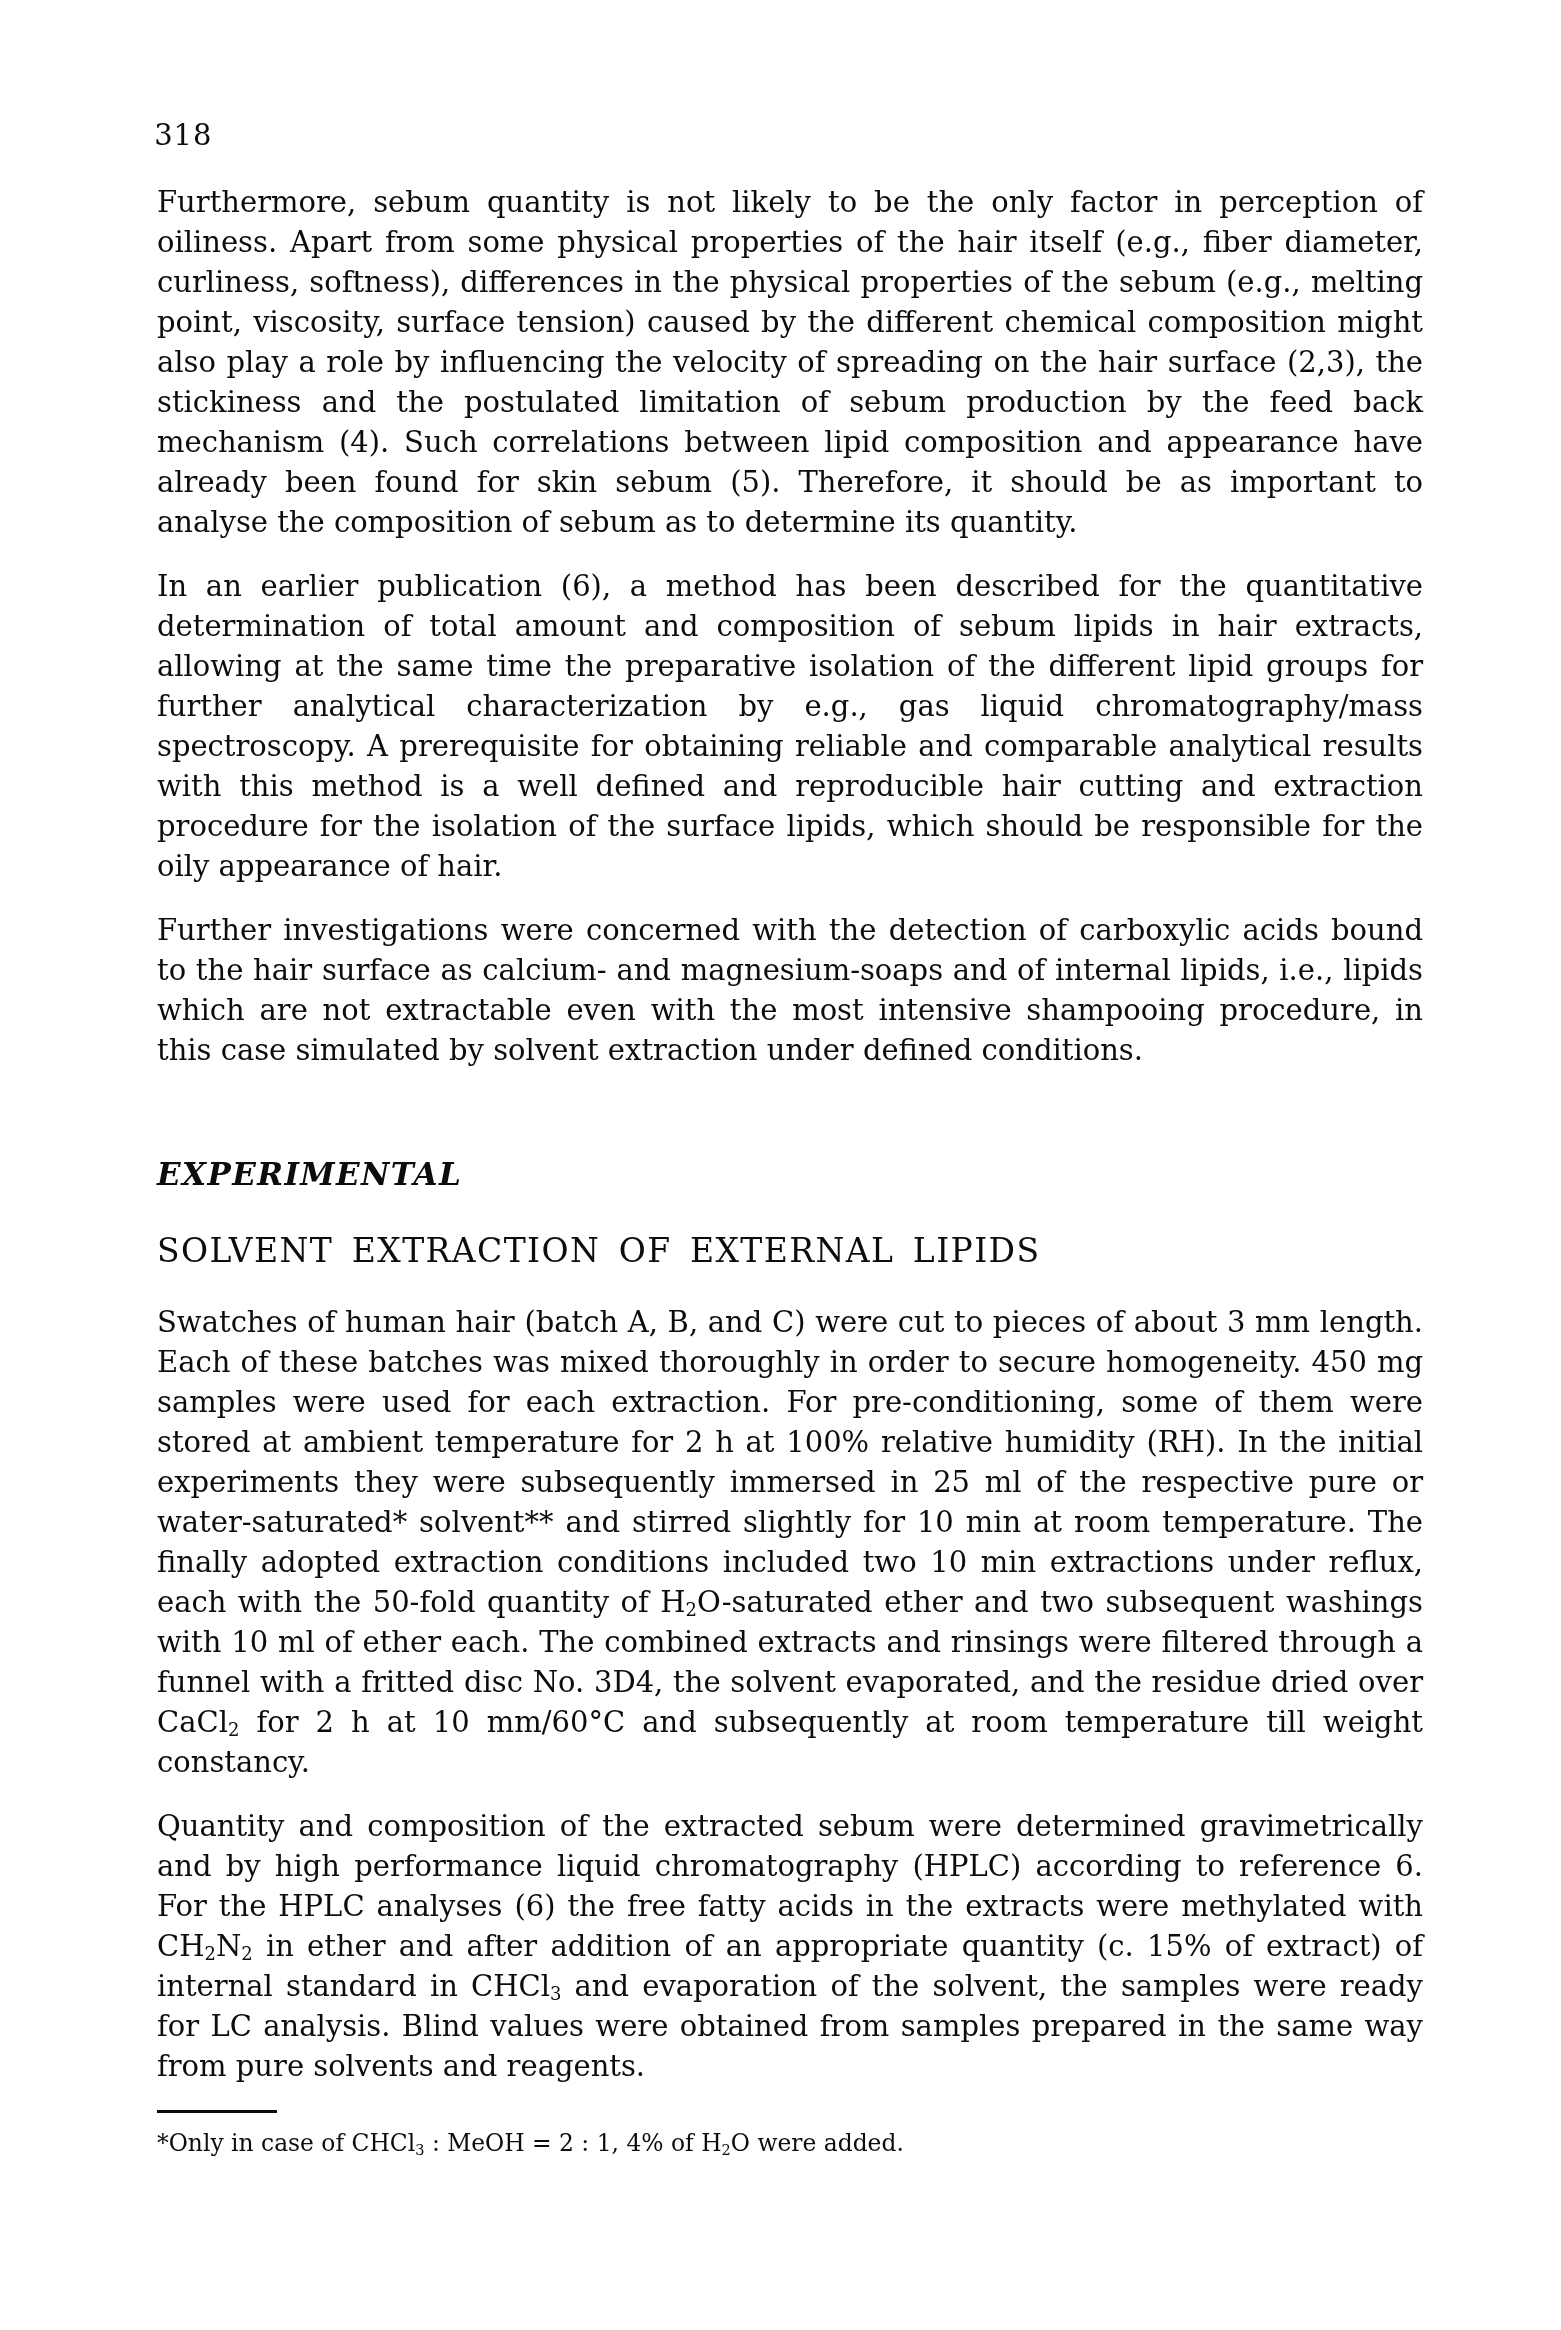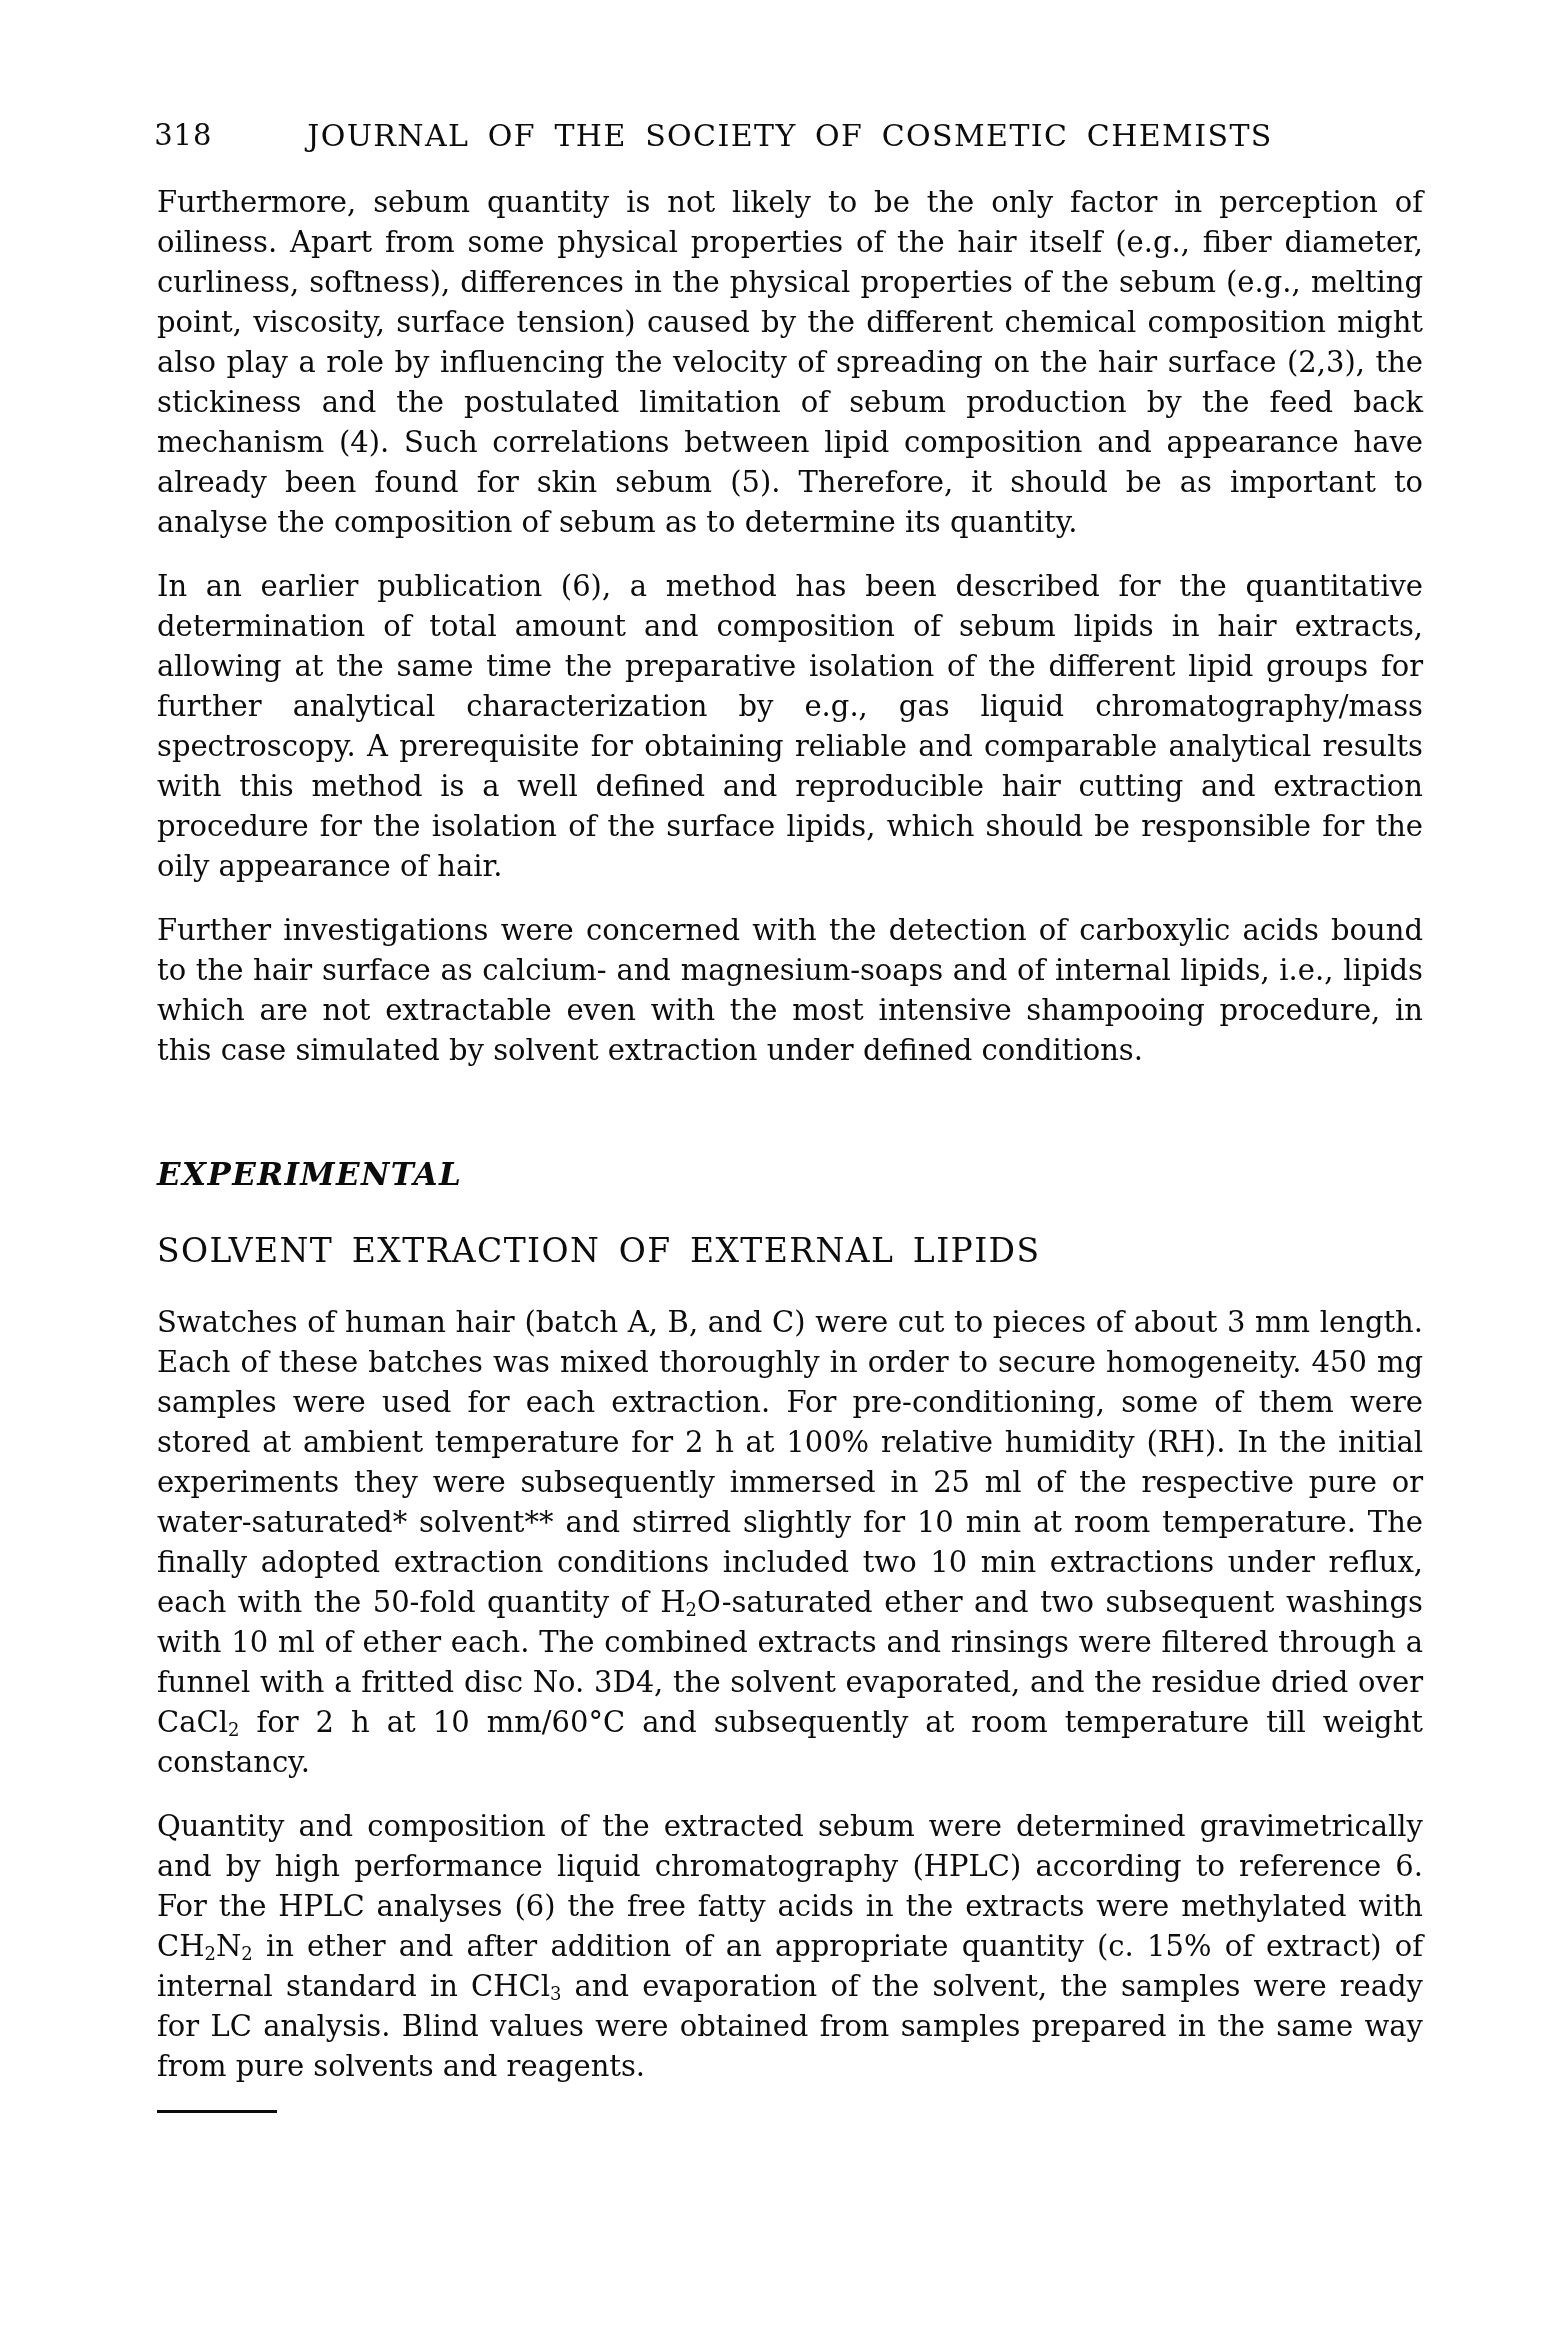--- a/index.html
+++ b/index.html
@@ -90,21 +90,20 @@
     margin: 0;
   }
 </style>
 </head>
 <body>
 
 <div class="page">
 
   <header class="page-header">
     <span class="page-number">318</span>
-    <span class="journal-title">JOURNAL OF THE SOCIETY OF COSMETIC CHEMISTS</span>
   </header>
 
   <main class="content">
 
     <p class="body-para para-first">Furthermore, sebum quantity is not likely to be the only factor in perception of oiliness. Apart from some physical properties of the hair itself (e.g., fiber diameter, curliness, softness), differences in the physical properties of the sebum (e.g., melting point, viscosity, surface tension) caused by the different chemical composition might also play a role by influencing the velocity of spreading on the hair surface (2,3), the stickiness and the postulated limitation of sebum production by the feed back mechanism (4). Such correlations between lipid composition and appearance have already been found for skin sebum (5). Therefore, it should be as important to analyse the composition of sebum as to determine its quantity.</p>
 
     <p class="body-para">In an earlier publication (6), a method has been described for the quantitative determination of total amount and composition of sebum lipids in hair extracts, allowing at the same time the preparative isolation of the different lipid groups for further analytical characterization by e.g., gas liquid chromatography/mass spectroscopy. A prerequisite for obtaining reliable and comparable analytical results with this method is a well defined and reproducible hair cutting and extraction procedure for the isolation of the surface lipids, which should be responsible for the oily appearance of hair.</p>
 
     <p class="body-para">Further investigations were concerned with the detection of carboxylic acids bound to the hair surface as calcium- and magnesium-soaps and of internal lipids, i.e., lipids which are not extractable even with the most intensive shampooing procedure, in this case simulated by solvent extraction under defined conditions.</p>
 
@@ -113,16 +112,17 @@
     <h3 class="subsection-heading">SOLVENT EXTRACTION OF EXTERNAL LIPIDS</h3>
 
     <p class="body-para para-after-heading">Swatches of human hair (batch A, B, and C) were cut to pieces of about 3 mm length. Each of these batches was mixed thoroughly in order to secure homogeneity. 450 mg samples were used for each extraction. For pre-conditioning, some of them were stored at ambient temperature for 2 h at 100% relative humidity (RH). In the initial experiments they were subsequently immersed in 25 ml of the respective pure or water-saturated* solvent** and stirred slightly for 10 min at room temperature. The finally adopted extraction conditions included two 10 min extractions under reflux, each with the 50-fold quantity of H<sub>2</sub>O-saturated ether and two subsequent washings with 10 ml of ether each. The combined extracts and rinsings were filtered through a funnel with a fritted disc No. 3D4, the solvent evaporated, and the residue dried over CaCl<sub>2</sub> for 2 h at 10 mm/60°C and subsequently at room temperature till weight constancy.</p>
 
     <p class="body-para">Quantity and composition of the extracted sebum were determined gravimetrically and by high performance liquid chromatography (HPLC) according to reference 6. For the HPLC analyses (6) the free fatty acids in the extracts were methylated with CH<sub>2</sub>N<sub>2</sub> in ether and after addition of an appropriate quantity (c. 15% of extract) of internal standard in CHCl<sub>3</sub> and evaporation of the solvent, the samples were ready for LC analysis. Blind values were obtained from samples prepared in the same way from pure solvents and reagents.</p>
 
   </main>
 
   <footer class="footnotes">
     <div class="footnote-rule"></div>
+    <p class="footnote">*Only in case of CHCl<sub>3</sub> : MeOH = 2 : 1, 4% of H<sub>2</sub>O were added.</p>
   </footer>
 
 </div>
 
 
 </body></html>

